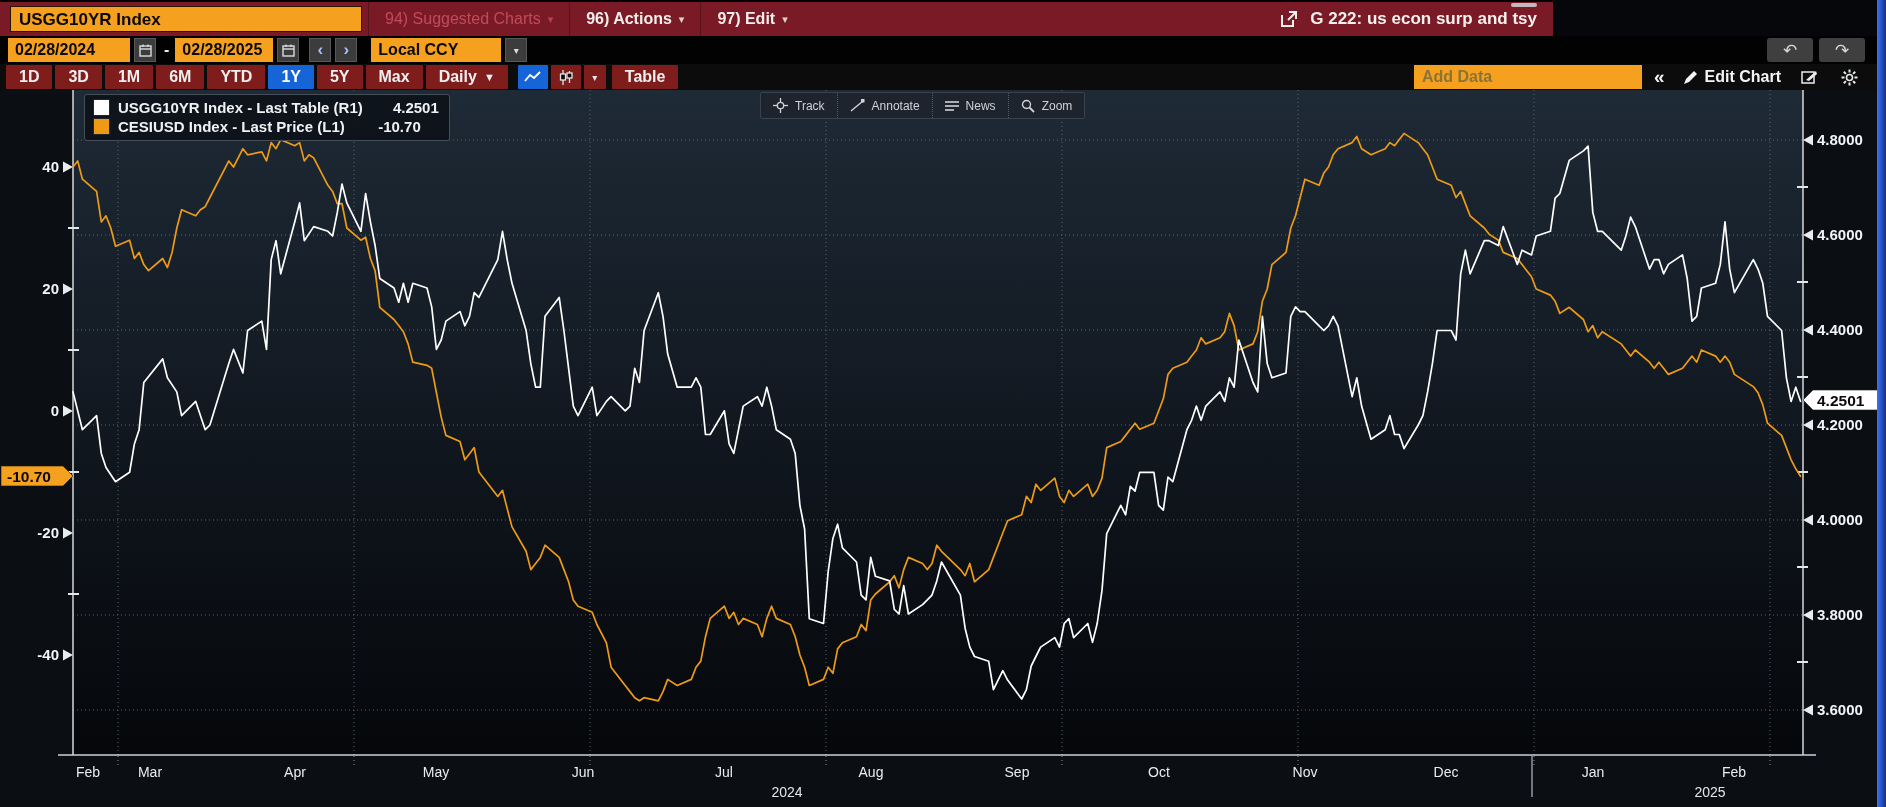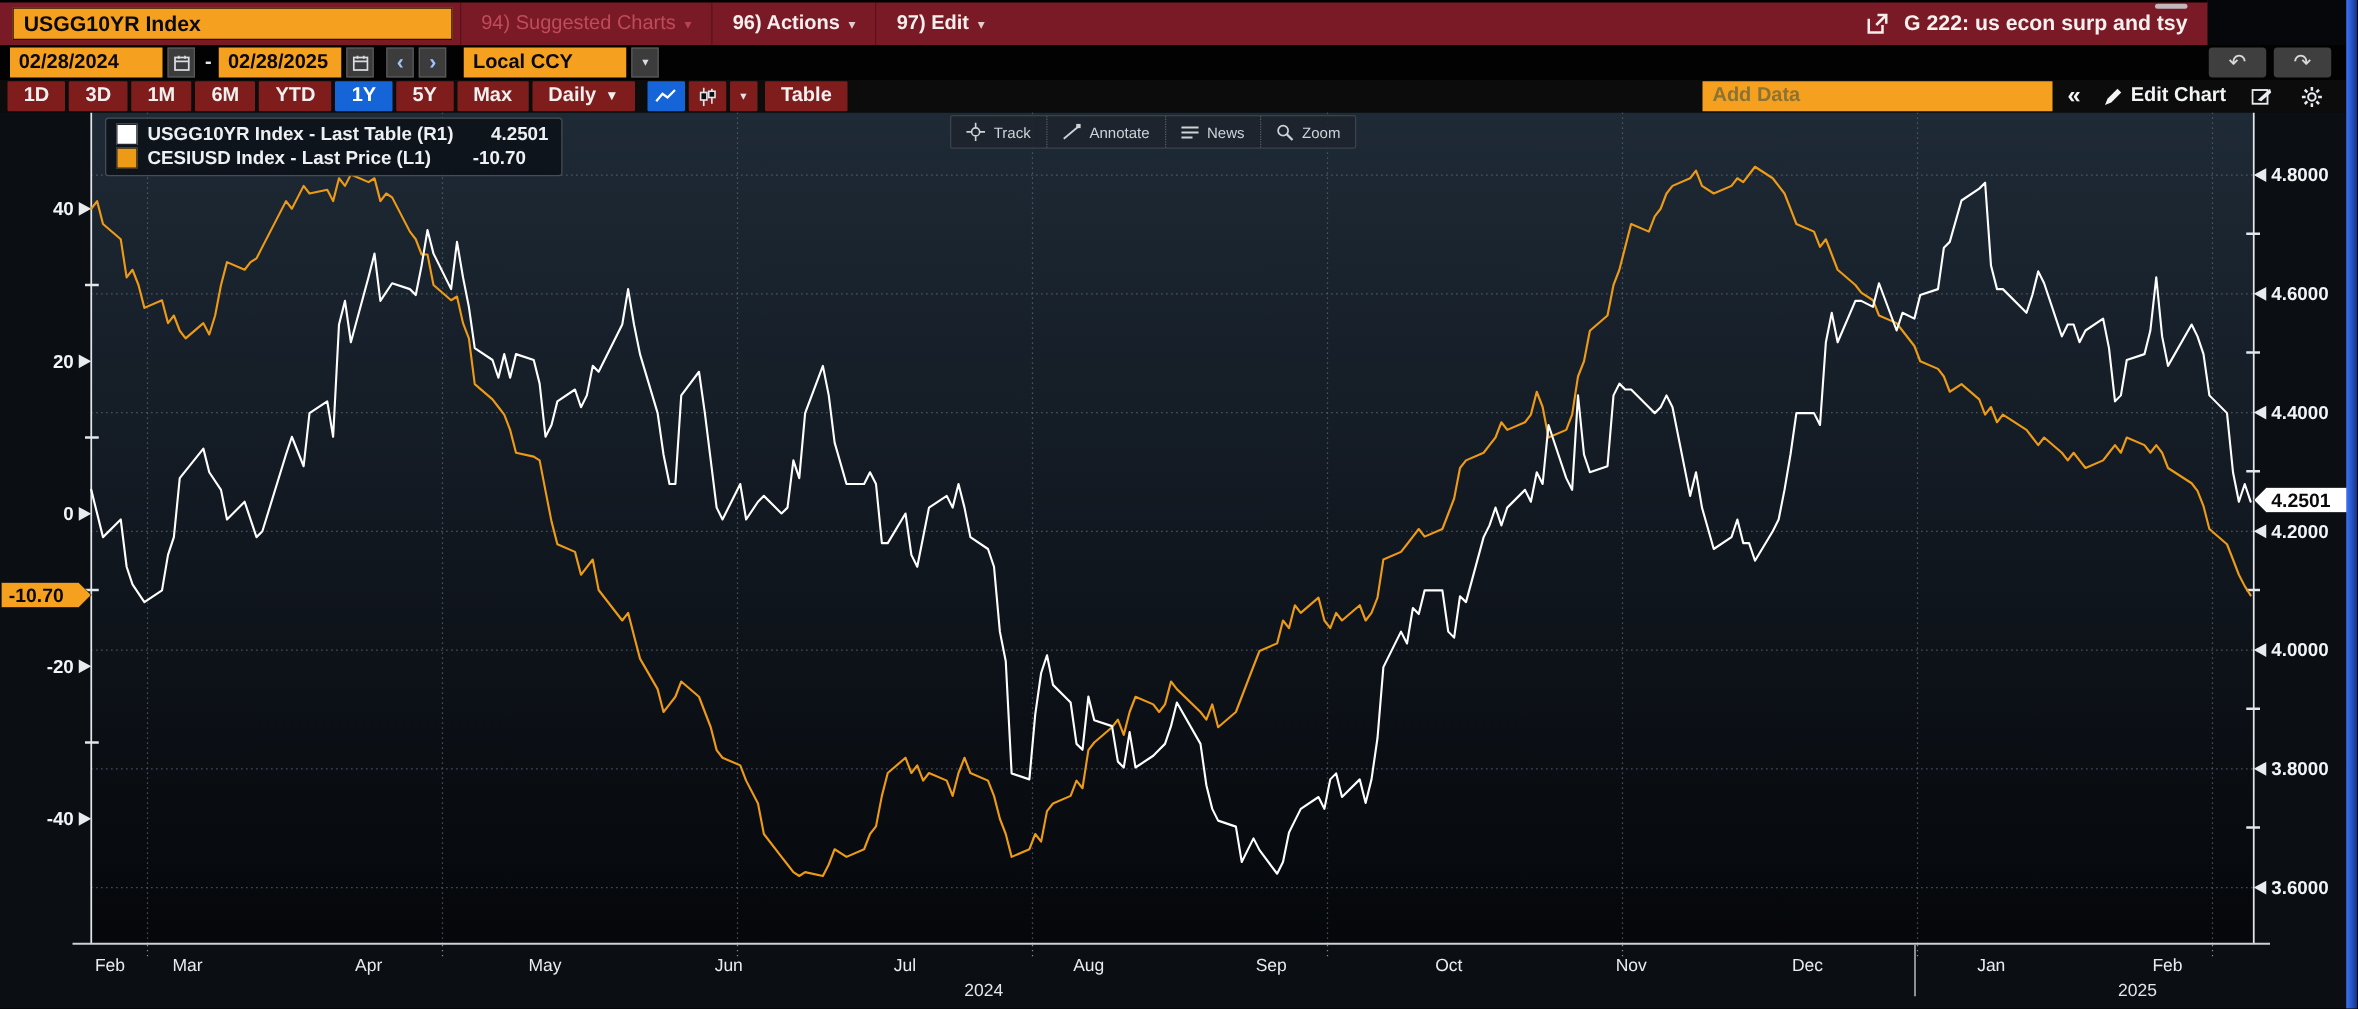--- a/index.html
+++ b/index.html
@@ -1,20 +1,20 @@
 <!DOCTYPE html>
 <html><head>
 <meta charset="utf-8">
 <style>
   html,body{margin:0;padding:0;background:#000;}
   #app{position:relative;width:1886px;height:807px;overflow:hidden;
        font-family:"Liberation Sans","DejaVu Sans",sans-serif;background:#05070a;
        -webkit-font-smoothing:antialiased;}
   
-  .row1{position:absolute;left:0;top:0;width:1766px;height:34px;background:#7a1a27;
+  .row1{position:absolute;left:0;top:0;width:1553px;height:34px;background:#7a1a27;
         border-top:2px solid #000;display:flex;align-items:center;}
   .ticker-field{margin-left:10px;width:352px;height:26px;background:#f5a01e;color:#0a0a0a;
         font-size:17px;font-weight:bold;line-height:26px;padding-left:8px;box-sizing:border-box;
         border:1px solid #2a1505;}
   .menu{height:34px;display:flex;align-items:center;padding:0 16px;font-size:16px;
         border-left:1px solid rgba(0,0,0,.28);white-space:nowrap;cursor:default;}
   .menu .caret{font-size:11px;margin-left:7px;opacity:.85;}
   .menu.dim{color:#c04b59;margin-left:6px;}
   .menu.lit{color:#f3efec;font-weight:bold;}
   .row1 .spacer{flex:1;}
@@ -44,21 +44,21 @@
   .tab{height:24px;padding:0 13px;display:flex;align-items:center;background:#7f1d1d;margin-left:3px;
        border-radius:1px;white-space:nowrap;}
   .tab.first{margin-left:6px;}
   .tab.active{background:#1565d8;color:#fff;}
   .tab .caret{font-size:11px;margin-left:7px;}
   .icon-tab{width:30px;padding:0;justify-content:center;color:#dfe5ea;}
   .icon-tab.active{color:#fff;}
   .mini-caret{width:22px;}
   .tbl{margin-left:6px;}
   .row3 .spacer{flex:1;}
-  .add-data{width:280px;height:24px;background:#f5a01e;border:none;outline:none;font-size:16px;
+  .add-data{width:228px;height:24px;background:#f5a01e;border:none;outline:none;font-size:16px;
         font-weight:bold;color:#2b2b2b;padding:0 8px;box-sizing:border-box;
         font-family:"Liberation Sans","DejaVu Sans",sans-serif;}
   .add-data::placeholder{color:#8a7336;opacity:1;}
   .flatbtn{height:26px;display:flex;align-items:center;padding:0 10px;color:#f2f4f6;white-space:nowrap;}
   .flatbtn svg{margin-right:7px;}
   .gearbtn{padding:0 12px 0 6px;color:#e8ecef;}
   
   .chart-area{position:absolute;left:0;top:90px;width:1886px;height:717px;background:#0b0e13;}
   #chart-svg{position:absolute;left:0;top:0;}
   #chart-svg text{font-family:"Liberation Sans","DejaVu Sans",sans-serif;}

